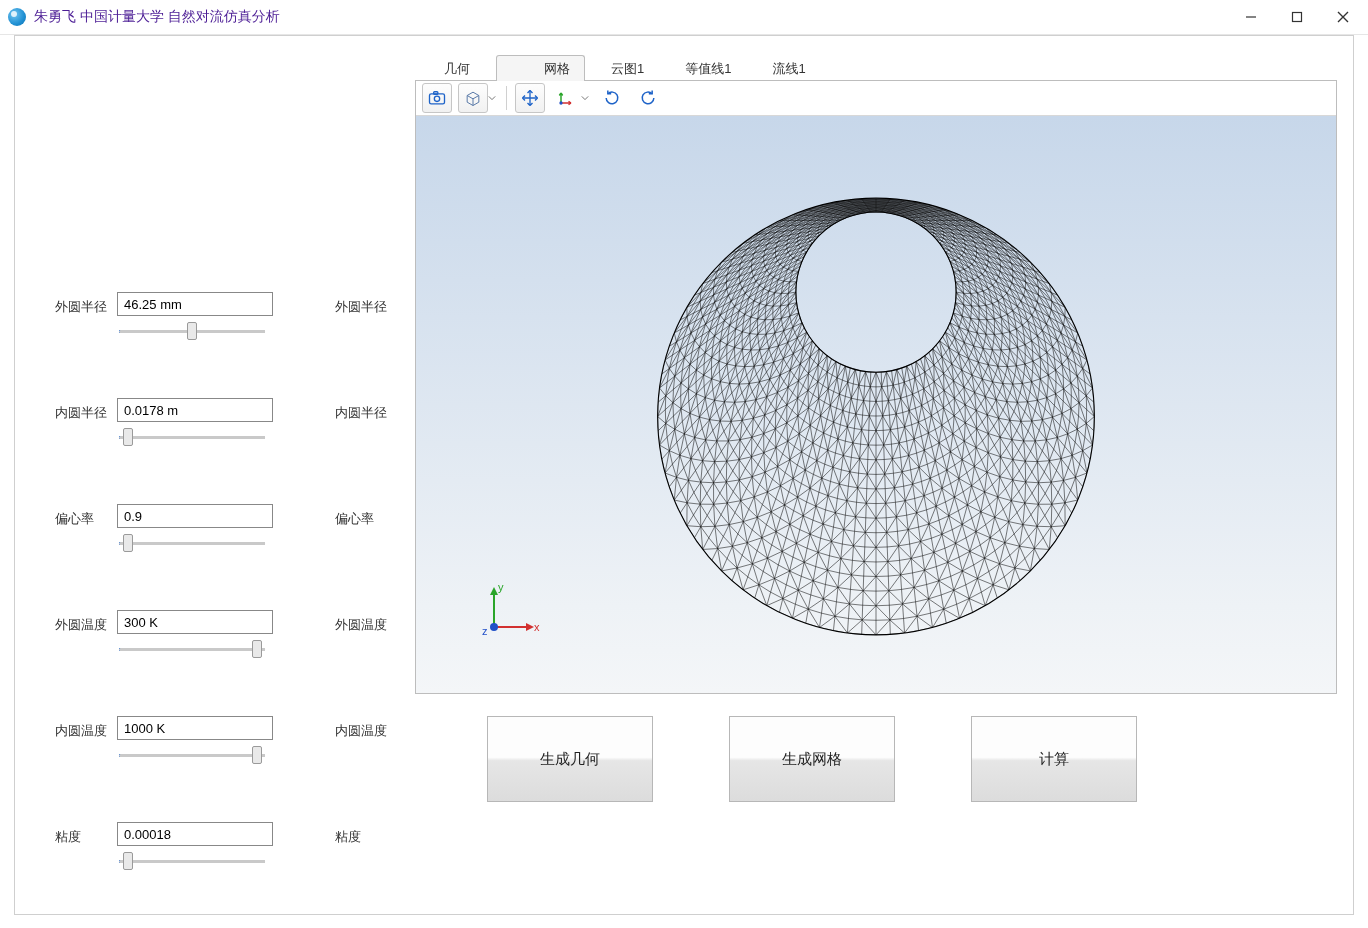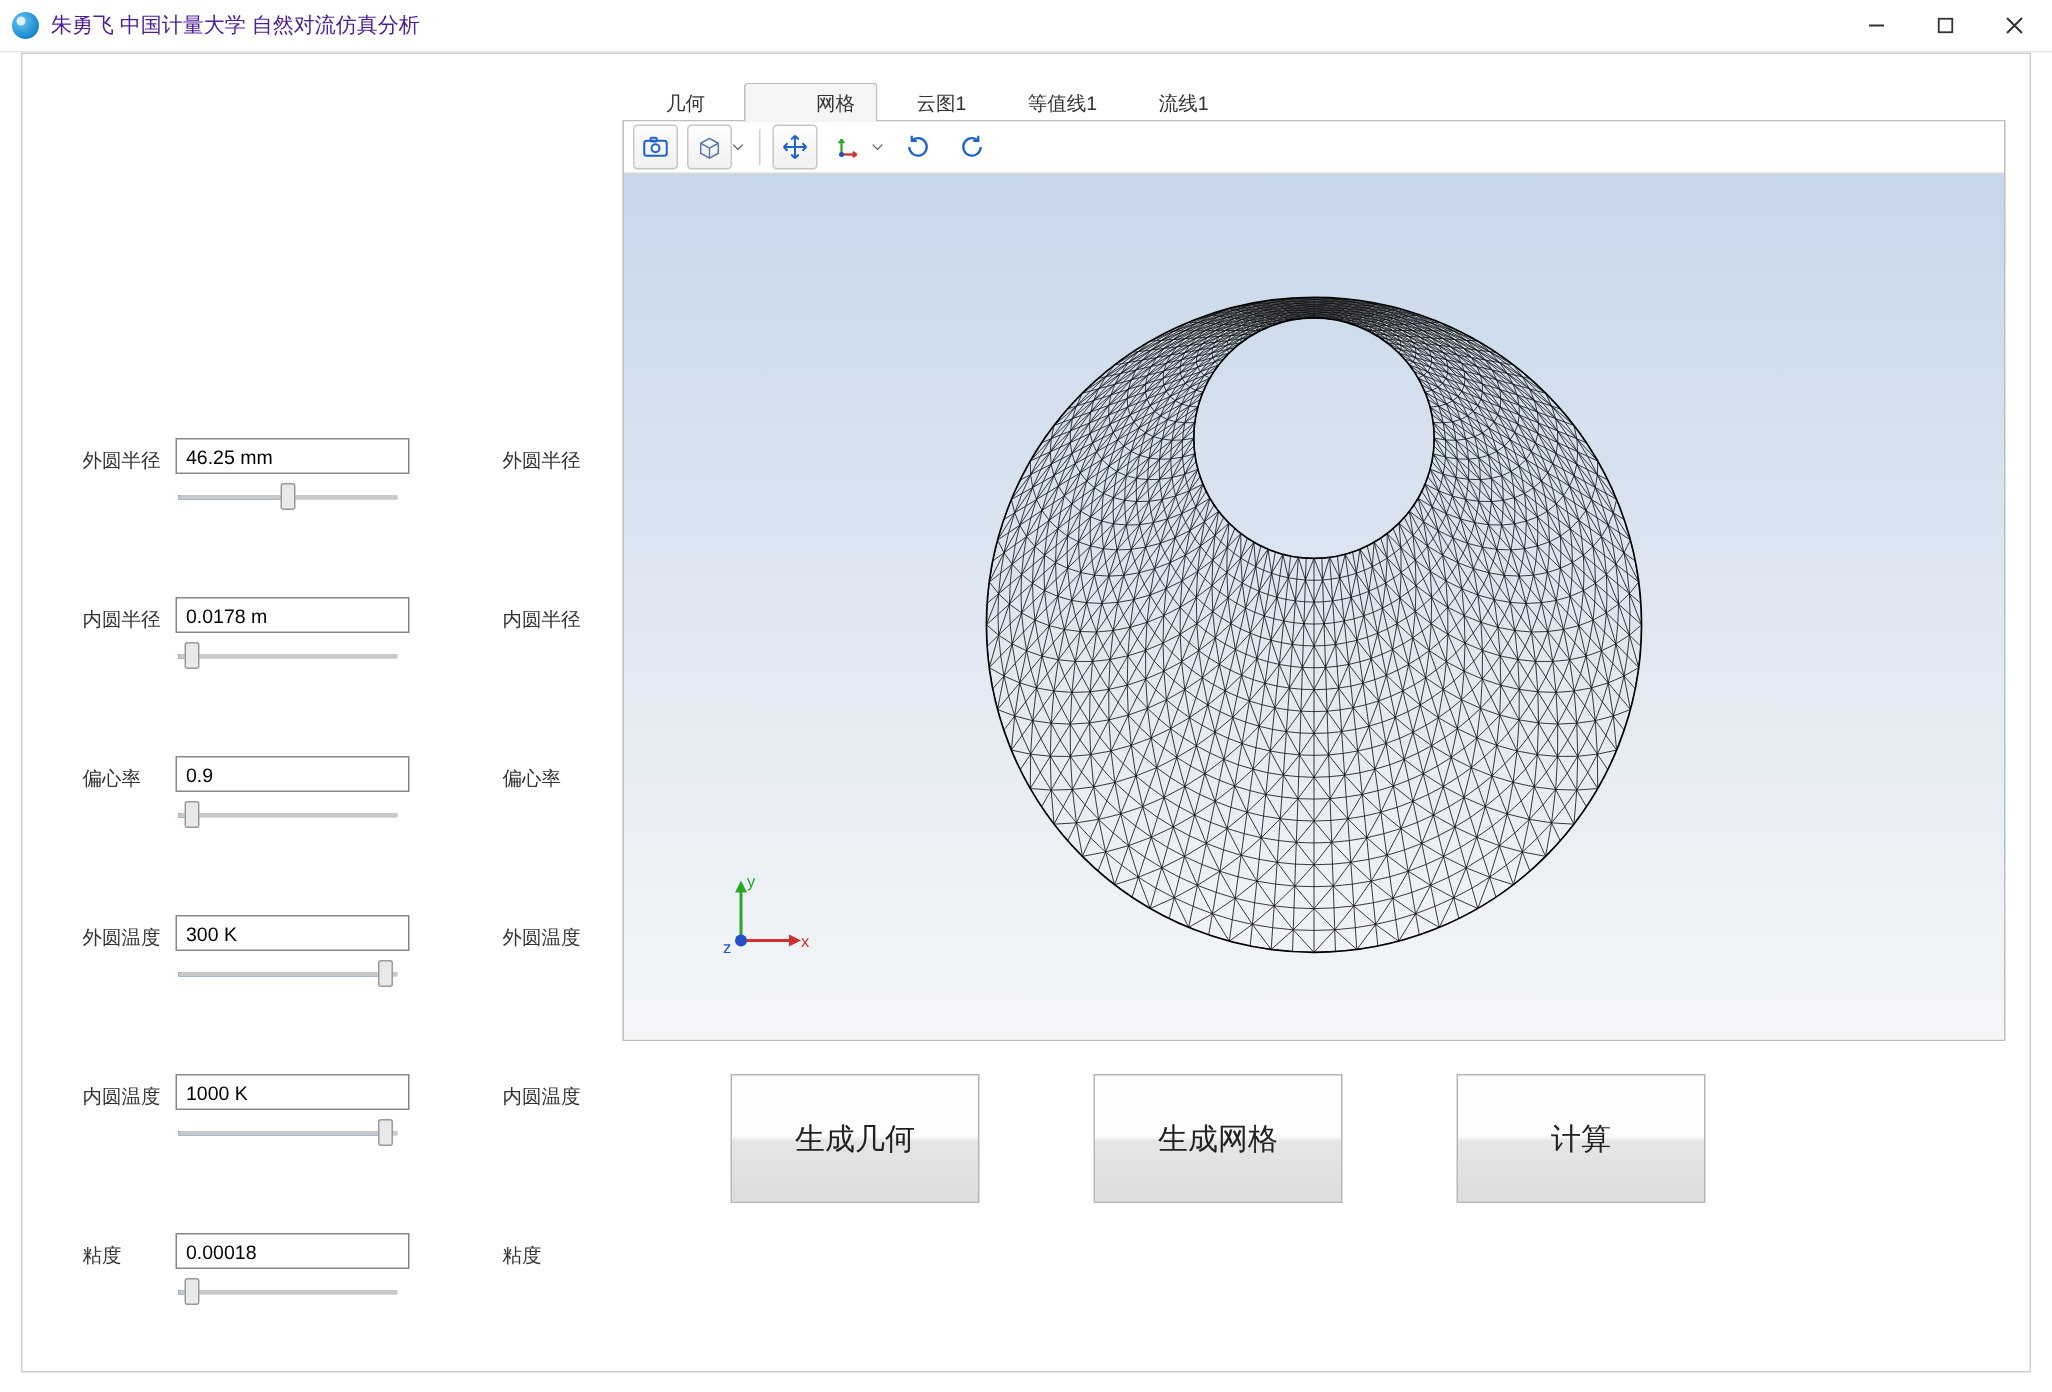--- a/index.html
+++ b/index.html
@@ -182,21 +182,21 @@
   .bottom-buttons {
     position: absolute;
     left: 472px; top: 680px;
     display: flex; gap: 76px;
   }
   .big-btn {
     width: 164px; height: 84px;
     border: 1px solid #b7b7b7;
     background: linear-gradient(#fdfdfd 0%, #fdfdfd 48%, #e6e6e6 52%, #dcdcdc 100%);
     display: flex; align-items: center; justify-content: center;
-    font-size: 20px; color: #222;
+    font-size: 15px; color: #222;
   }
 
   
   .triad {
     position: absolute; left: 58px; bottom: 52px; width: 70px; height: 60px;
     pointer-events: none;
   }
 </style>
 </head>
 <body>

